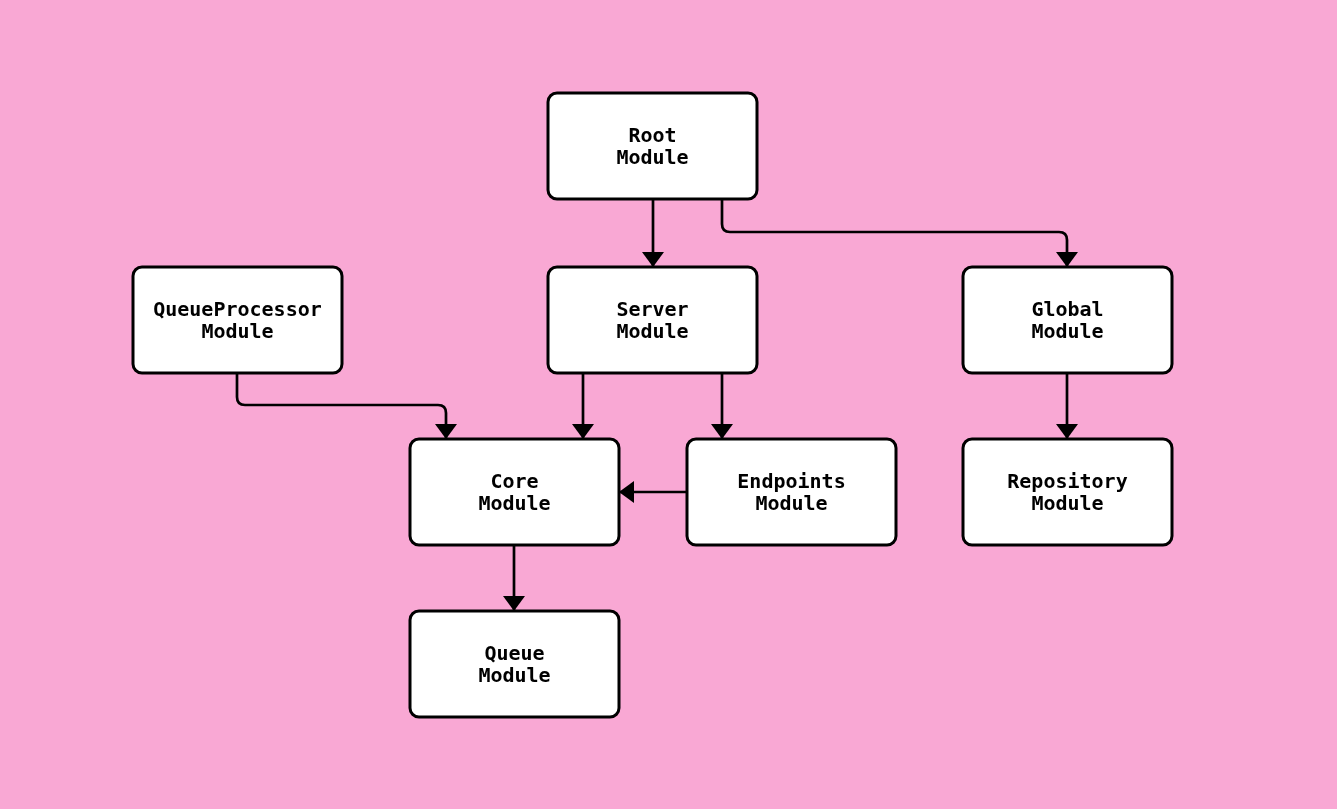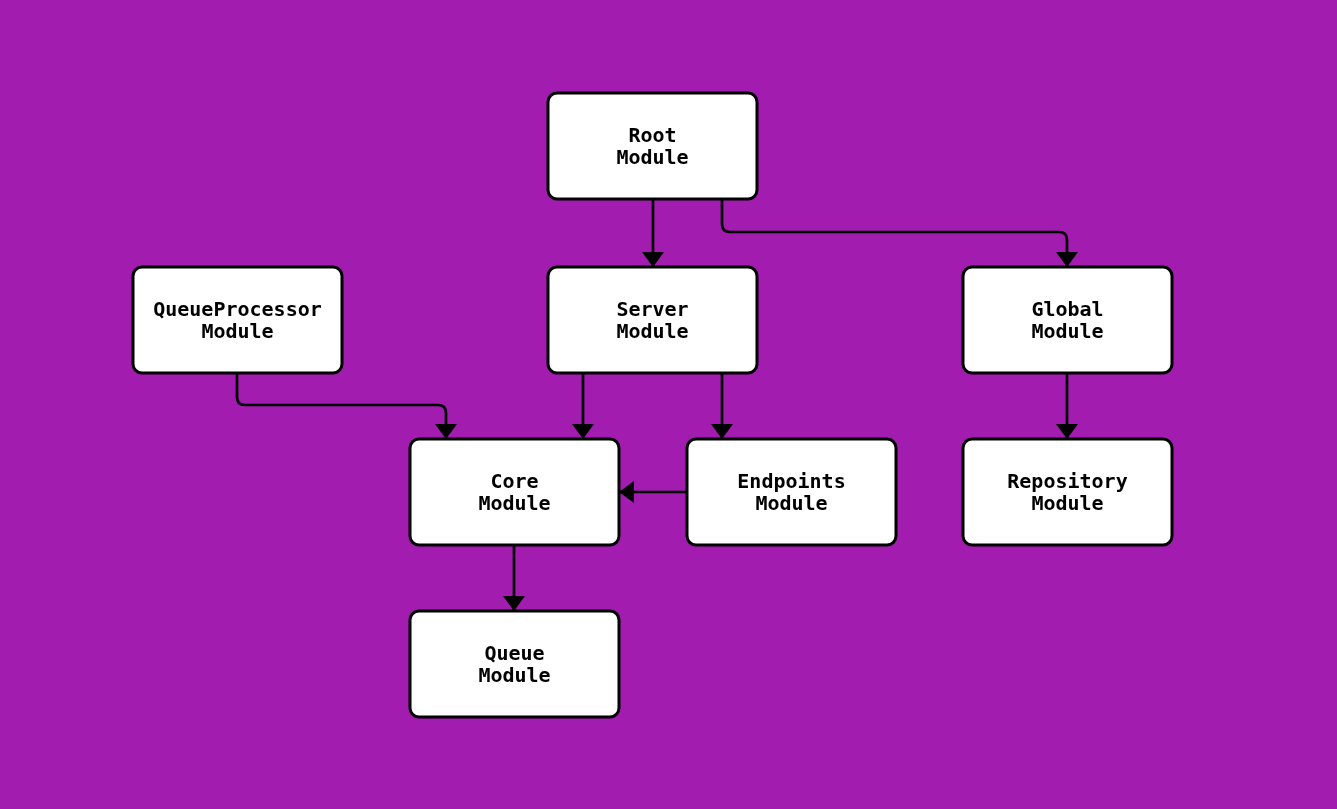--- a/index.html
+++ b/index.html
@@ -4,21 +4,21 @@
 <style>
   html, body {
     margin: 0;
     padding: 0;
     background: #ffffff;
   }
   #diagram-wrap {
     position: relative;
     width: 1337px;
     height: 809px;
-    background: #a21caf;
+    background: #f9a8d4;
     overflow: hidden;
   }
   svg text, svg tspan {
     font-family: "DejaVu Sans Mono", "Liberation Mono", monospace;
     font-weight: bold;
     font-size: 20px;
     fill: #000000;
     dominant-baseline: central;
   }
 </style>

